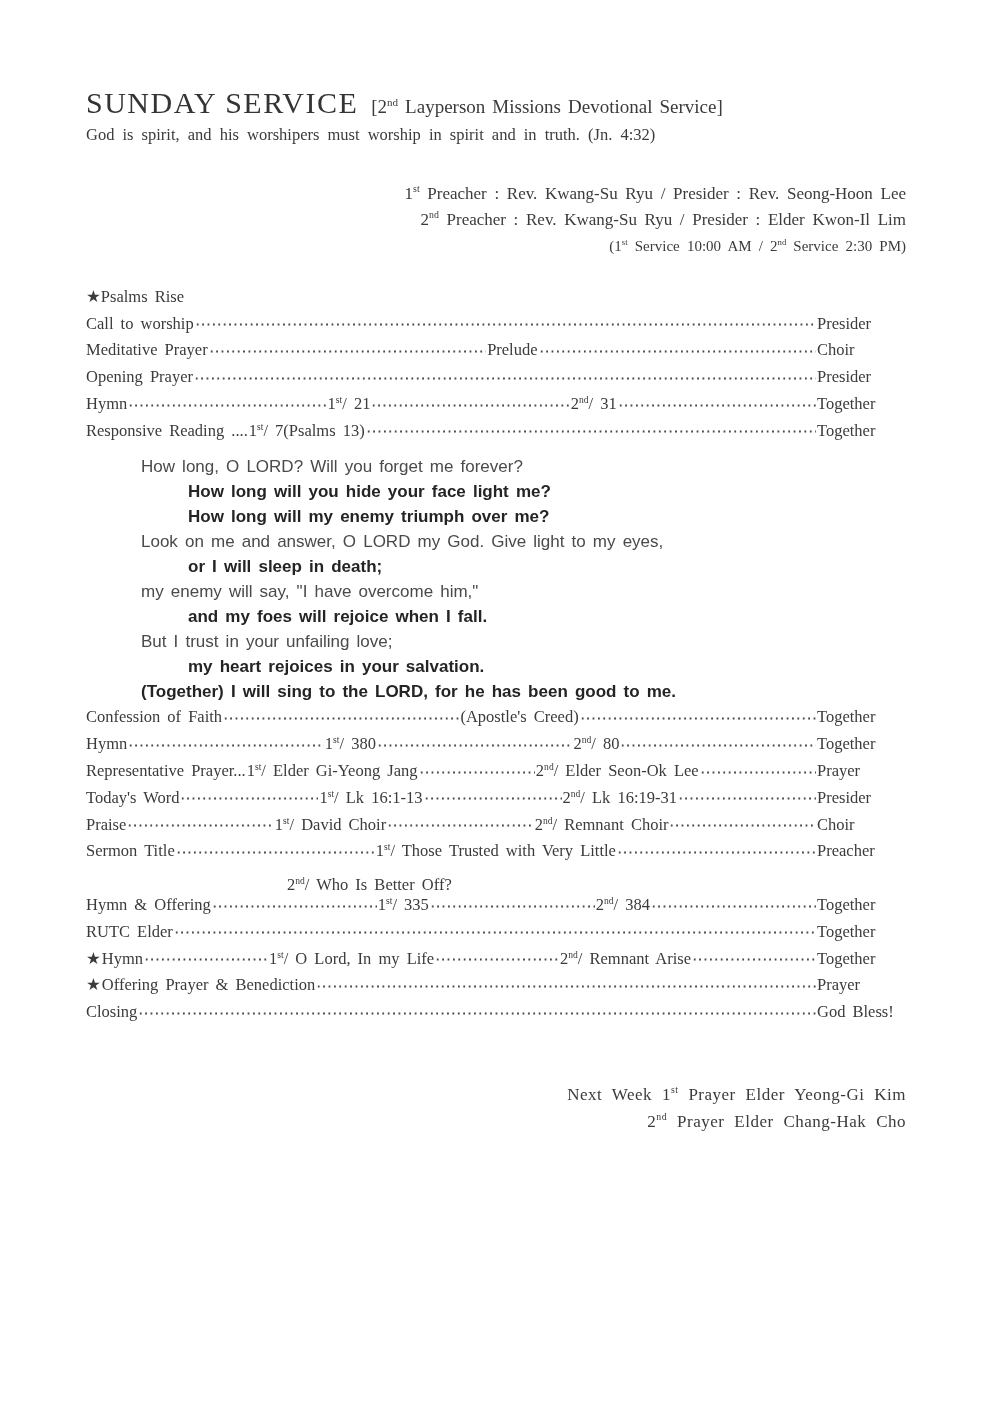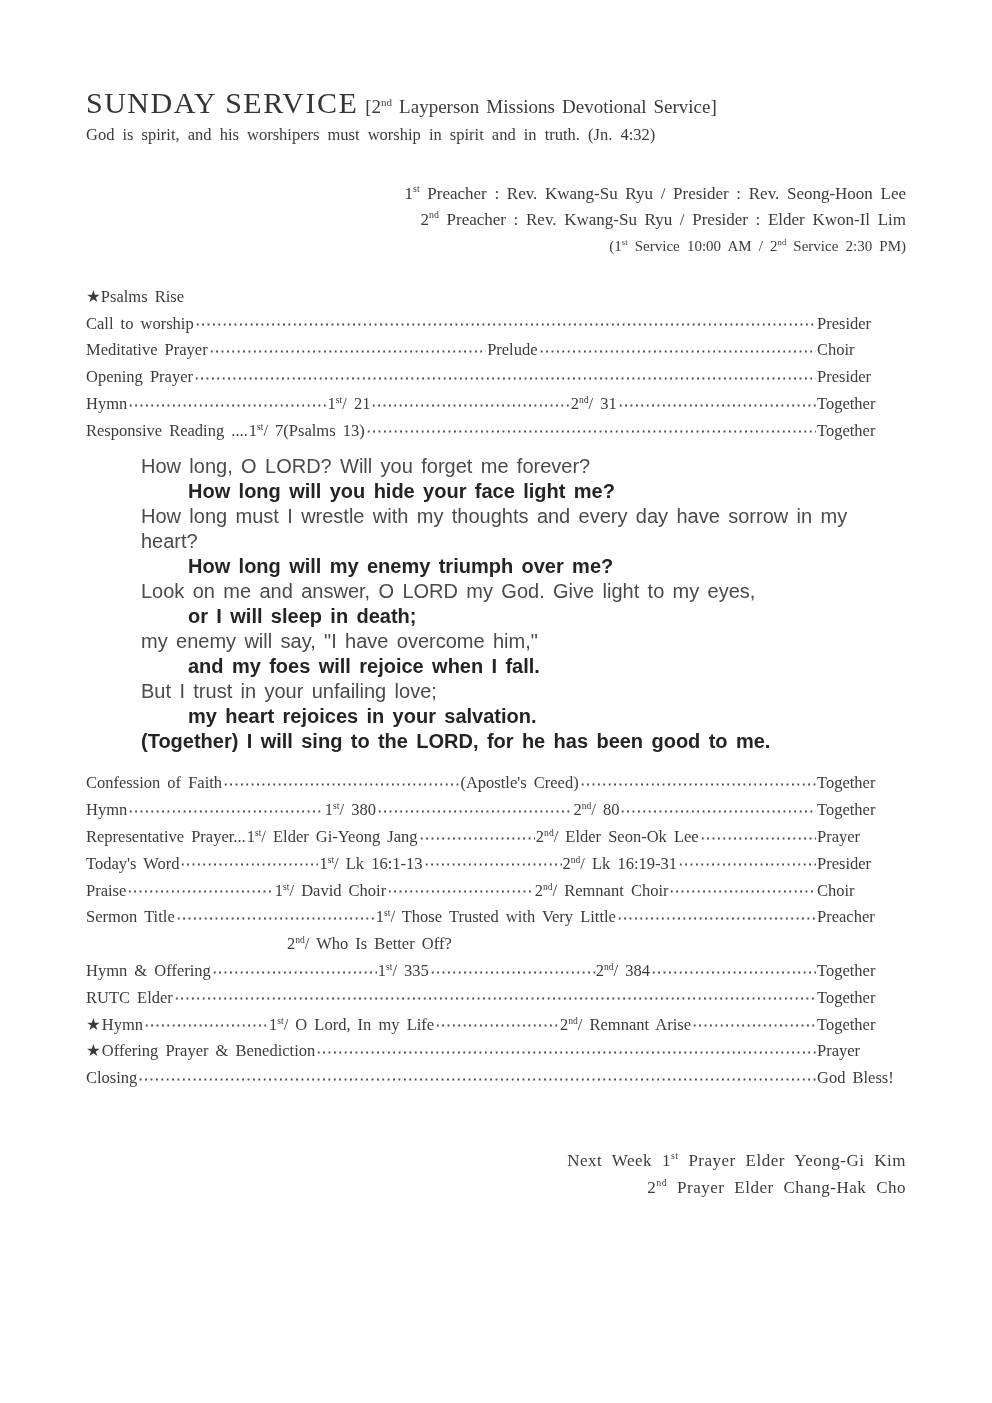--- a/index.html
+++ b/index.html
@@ -8,21 +8,21 @@
     width:992px;height:1403px;
     padding:86px 86px 0 86px;
     overflow:hidden;
     background:#ffffff;
     font-family:"Liberation Serif","DejaVu Serif",serif;
     color:#3b3b3b;
   }
   sup{font-size:0.58em;line-height:0;vertical-align:super;}
 
   
-  .title-row{display:flex;align-items:baseline;gap:7px;}
+  .title-row{display:flex;align-items:baseline;gap:13px;}
   .title-main{font-size:30px;letter-spacing:1.5px;color:#343434;white-space:nowrap;}
   .title-bracket{font-size:19px;word-spacing:0.12em;white-space:nowrap;}
   .subtitle{font-size:16.5px;margin-top:5px;word-spacing:0.24em;}
 
   
   .preacher{margin-top:36px;text-align:right;font-size:17px;line-height:25.5px;word-spacing:0.2em;}
   .preacher .time-line{font-size:15px;margin-top:2px;}
 
   
   .please-rise{margin-top:27px;font-size:16.5px;height:27px;word-spacing:0.18em;}
@@ -32,25 +32,25 @@
   .order-line{display:flex;align-items:baseline;height:26.8px;column-gap:1px;word-spacing:0.18em;}
   .order-line .seg{white-space:nowrap;flex:0 0 auto;}
   .order-line .fill{
     flex:1 1 0;height:13px;min-width:10px;
     background-image:radial-gradient(circle,#4a4a4a 1.05px,rgba(0,0,0,0) 1.3px);
     background-size:5.4px 5.4px;
     background-repeat:repeat-x;
     background-position:left bottom 1px;
   }
   .order-line .role{flex:0 0 89px;white-space:nowrap;}
-  .order-line.indent{padding-left:201px;}
+  .order-line.indent{padding-left:201px;align-items:flex-end;}
   .star{letter-spacing:0;}
 
   
-  .reading{font-family:"Liberation Sans","DejaVu Sans",sans-serif;font-size:20px;margin-top:7px;margin-bottom:19px;}
+  .reading{font-family:"Liberation Sans","DejaVu Sans",sans-serif;font-size:17px;margin-top:7px;margin-bottom:3px;}
   .reading-line{line-height:25px;color:#4a4a4a;word-spacing:0.14em;}
   .reading-line.bold{font-weight:bold;color:#242424;}
   .reading-line.l1{padding-left:55px;}
   .reading-line.l2{padding-left:102px;}
 
   
   .next-week{margin-top:52px;text-align:right;font-size:17px;line-height:27px;word-spacing:0.3em;letter-spacing:0.5px;}
 </style>
 </head>
 <body>
@@ -102,21 +102,20 @@
         <span class="seg">Responsive Reading ....</span>
         <span class="seg">1<sup>st</sup>/ 7(Psalms 13)</span>
         <span class="fill"></span>
         <span class="role">Together</span>
       </div>
     </div>
 
   <div class="reading" id="reading">
       <div class="reading-line l1">How long, O LORD? Will you forget me forever?</div>
       <div class="reading-line l2 bold">How long will you hide your face light me?</div>
-      <div class="reading-line l1">How long must I wrestle with my thoughts and every day have sorrow in my heart?</div>
       <div class="reading-line l2 bold">How long will my enemy triumph over me?</div>
       <div class="reading-line l1">Look on me and answer, O LORD my God. Give light to my eyes,</div>
       <div class="reading-line l2 bold">or I will sleep in death;</div>
       <div class="reading-line l1">my enemy will say, "I have overcome him,"</div>
       <div class="reading-line l2 bold">and my foes will rejoice when I fall.</div>
       <div class="reading-line l1">But I trust in your unfailing love;</div>
       <div class="reading-line l2 bold">my heart rejoices in your salvation.</div>
       <div class="reading-line l1 bold">(Together) I will sing to the LORD, for he has been good to me.</div>
     </div>
 

